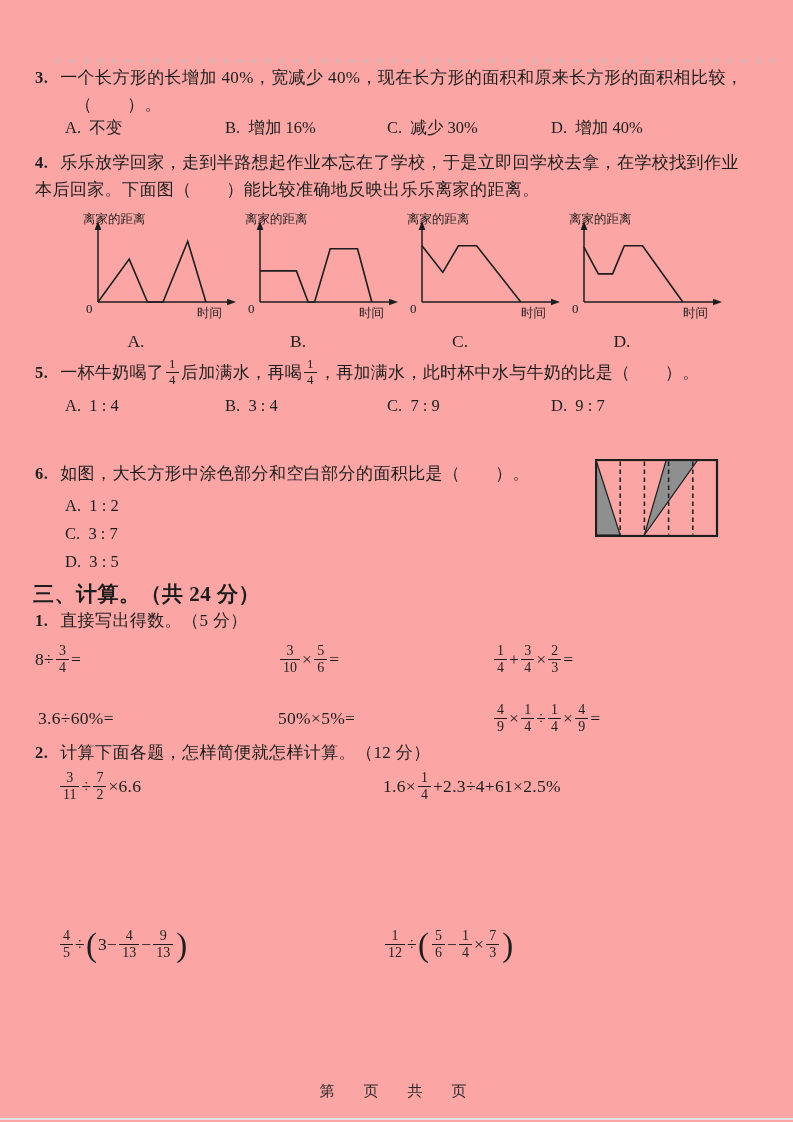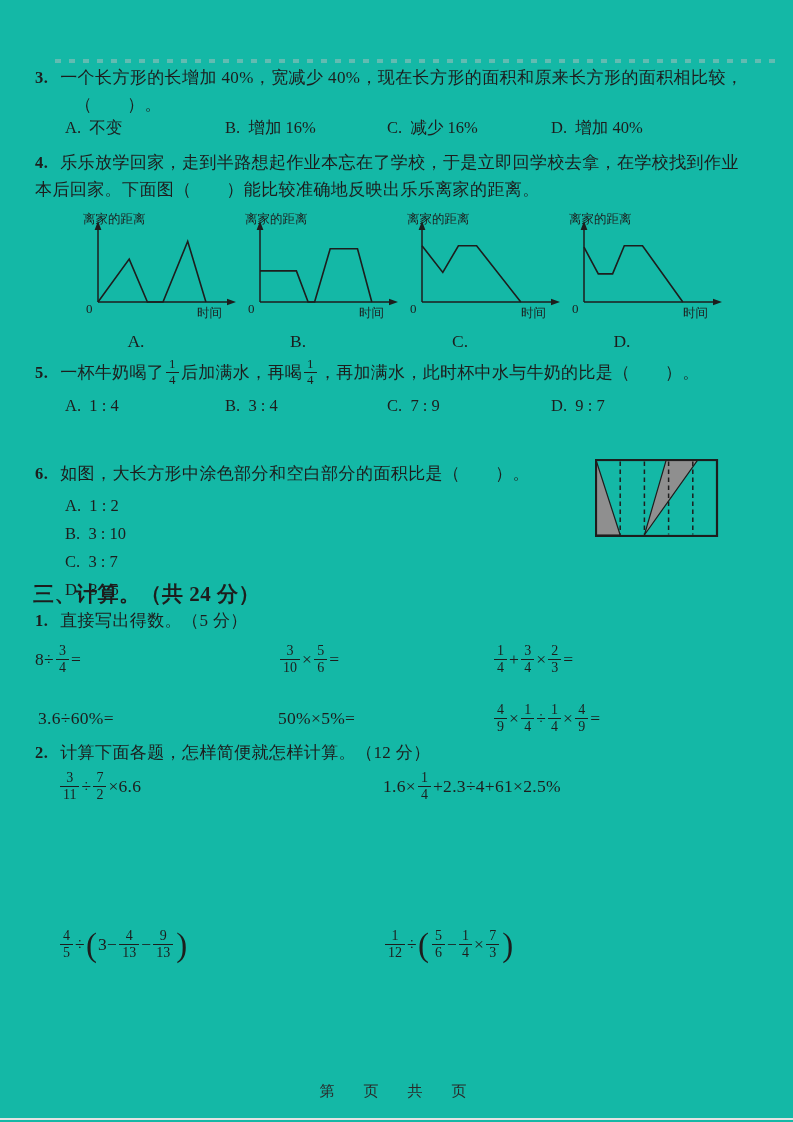--- a/index.html
+++ b/index.html
@@ -1,18 +1,18 @@
 <!DOCTYPE html>
 <html><head>
 <meta charset="utf-8">
 <style>
   html,body{margin:0;padding:0;background:#9a9a9a;}
   .page{
     position:relative;width:793px;height:1122px;margin:0 auto;
-    background:#14b8a6;overflow:hidden;
+    background:#fca5a5;overflow:hidden;
     font-family:"Liberation Serif","DejaVu Serif",serif;
     color:#1d1d1d;
   }
   .artifact-top{
     position:absolute;top:59px;left:55px;right:15px;height:4px;opacity:.45;
     background:repeating-linear-gradient(90deg,#c0c0c0 0 6px,transparent 6px 14px);
   }
   .artifact-bottom{position:absolute;top:1118px;left:0;width:100%;height:2px;background:#e3e3e3;}
 
   section.q{position:absolute;left:35px;width:730px;}
@@ -85,21 +85,21 @@
   <div class="artifact-top"></div>
 
   <section class="q" id="q3">
     <div class="line">
       <span class="qnum">3.</span><span>一个长方形的长增加 40%，宽减少 40%，现在长方形的面积和原来长方形的面积相比较，</span>
     </div>
     <div class="line indent40">（　　）。</div>
     <div class="opts-row">
         <span class="opt c0">A.  不变</span>
         <span class="opt c1">B.  增加 16%</span>
-        <span class="opt c2">C.  减少 16%</span>
+        <span class="opt c2">C.  减少 30%</span>
         <span class="opt c3">D.  增加 40%</span>
       </div>
   </section>
 
   <section class="q" id="q4">
     <div class="line">
       <span class="qnum">4.</span><span>乐乐放学回家，走到半路想起作业本忘在了学校，于是立即回学校去拿，在学校找到作业</span>
     </div>
     <div class="line">本后回家。下面图（　　）能比较准确地反映出乐乐离家的距离。</div>
   </section>
@@ -170,21 +170,20 @@
         <span class="opt c3">D.  9 : 7</span>
       </div>
   </section>
 
   <section class="q" id="q6">
     <div class="line">
       <span class="qnum">6.</span><span>如图，大长方形中涂色部分和空白部分的面积比是（　　）。</span>
     </div>
     <div class="opts-col">
         <span class="opt">A.  1 : 2</span>
-        <span class="opt">B.  3 : 10</span>
         <span class="opt">C.  3 : 7</span>
         <span class="opt">D.  3 : 5</span>
       </div>
   </section>
 
   <svg id="q6-figure" width="124" height="78" viewBox="0 0 124 78">
       <polygon points="1,1 1,76 25.2,76" fill="#8f8f8f" stroke="#1d1d1d" stroke-width="1.2"></polygon>
       <polygon points="49.4,76 71.17999999999999,1 102.64,1" fill="#8f8f8f" stroke="#1d1d1d" stroke-width="1.2"></polygon>
       <line x1="25.2" y1="2.5" x2="25.2" y2="75.5" stroke="#1d1d1d" stroke-width="1.5" stroke-dasharray="4.5,3.5"></line>
       <line x1="49.4" y1="2.5" x2="49.4" y2="75.5" stroke="#1d1d1d" stroke-width="1.5" stroke-dasharray="4.5,3.5"></line>

